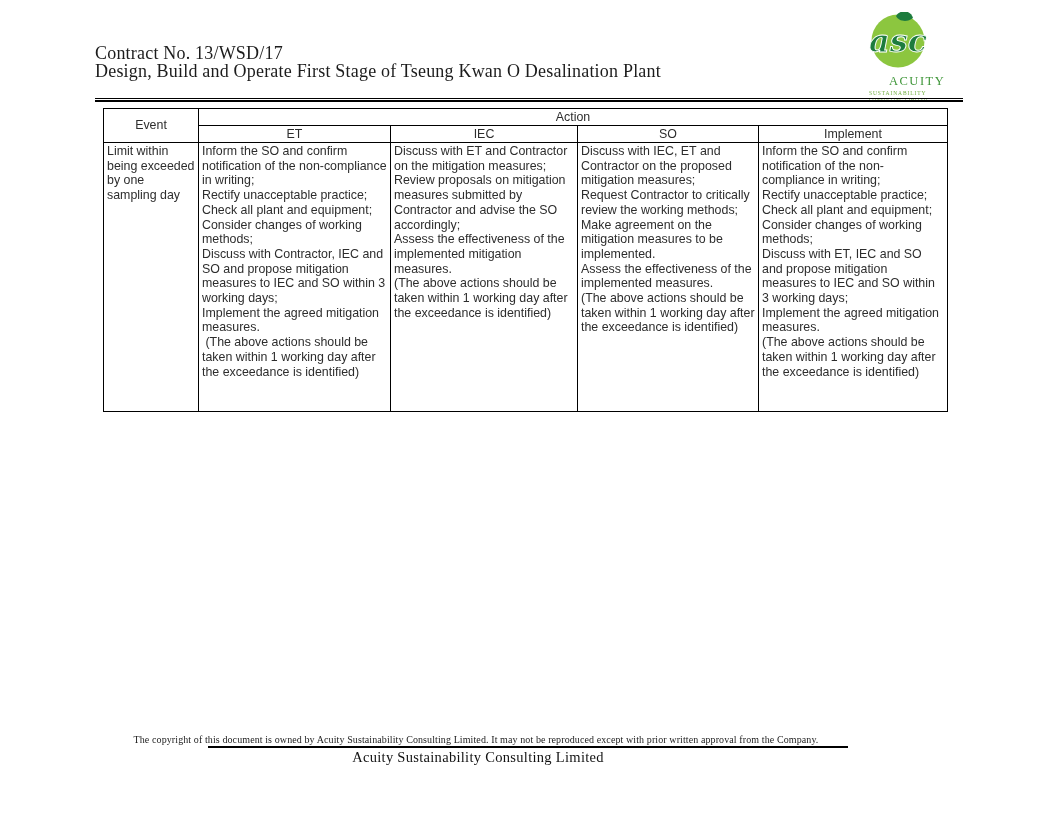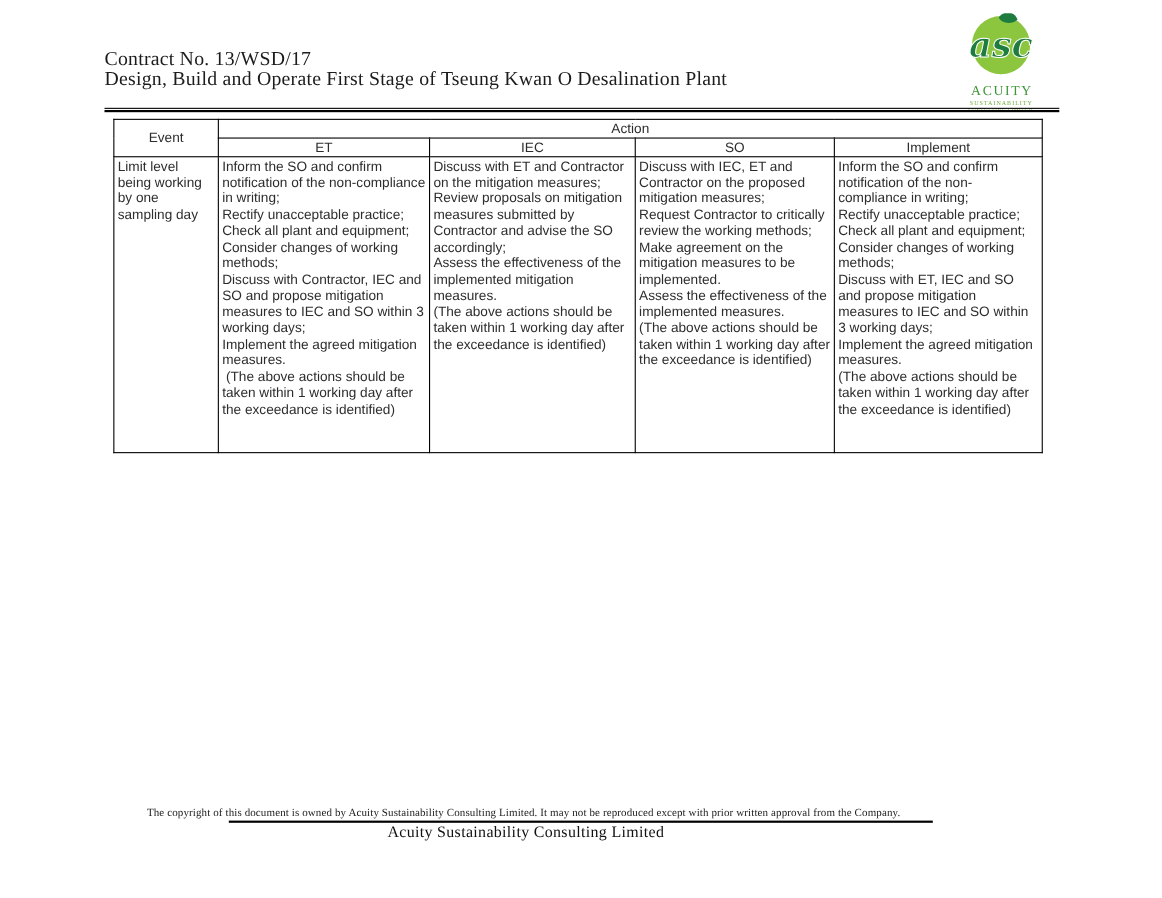--- a/index.html
+++ b/index.html
@@ -23,27 +23,27 @@
   .top-rule {
     position: absolute; left: 95px; top: 98px; width: 868px;
     height: 1px;
     border-top: 1px solid #000;
     border-bottom: 2px solid #000;
   }
 
   
   .logo {
     position: absolute; left: 869px; top: 12px; width: 70px;
-    text-align: right;
+    text-align: left;
   }
   .logo-name {
     font-family: "Liberation Serif", serif;
     font-size: 12.5px; letter-spacing: 1.5px;
     color: var(--logo-text-green, #3f9639);
-    margin-top: 0px; white-space: nowrap;
+    margin-top: 0px; white-space: nowrap; margin-left: 20px;
   }
   .logo-tagline {
     font-family: "Liberation Serif", serif;
     font-size: 5.5px; letter-spacing: 0.9px;
     color: var(--logo-light-green, #6fae3f);
     margin-top: 1px; white-space: nowrap;
   }
   .logo-subtagline {
     font-family: "Liberation Serif", serif;
     font-size: 4.5px; letter-spacing: 0.6px;
@@ -133,21 +133,21 @@
       <td class="hdr" rowspan="2">Event</td>
       <td class="hdr" colspan="4">Action</td>
     </tr>
     <tr>
       <td class="hdr">ET</td>
       <td class="hdr">IEC</td>
       <td class="hdr">SO</td>
       <td class="hdr">Implement</td>
     </tr>
     <tr>
-      <td class="body-cell">Limit level being working by one sampling day</td>
+      <td class="body-cell">Limit within being exceeded by one sampling day</td>
       <td class="body-cell">Inform the SO and confirm notification of the non-compliance in writing;
 Rectify unacceptable practice;
 Check all plant and equipment;
 Consider changes of working methods;
 Discuss with Contractor, IEC and SO and propose mitigation measures to IEC and SO within 3 working days;
 Implement the agreed mitigation measures.
  (The above actions should be taken within 1 working day after the exceedance is identified)</td>
       <td class="body-cell">Discuss with ET and Contractor on the mitigation measures;
 Review proposals on mitigation measures submitted by Contractor and advise the SO accordingly;
 Assess the effectiveness of the implemented mitigation measures.

